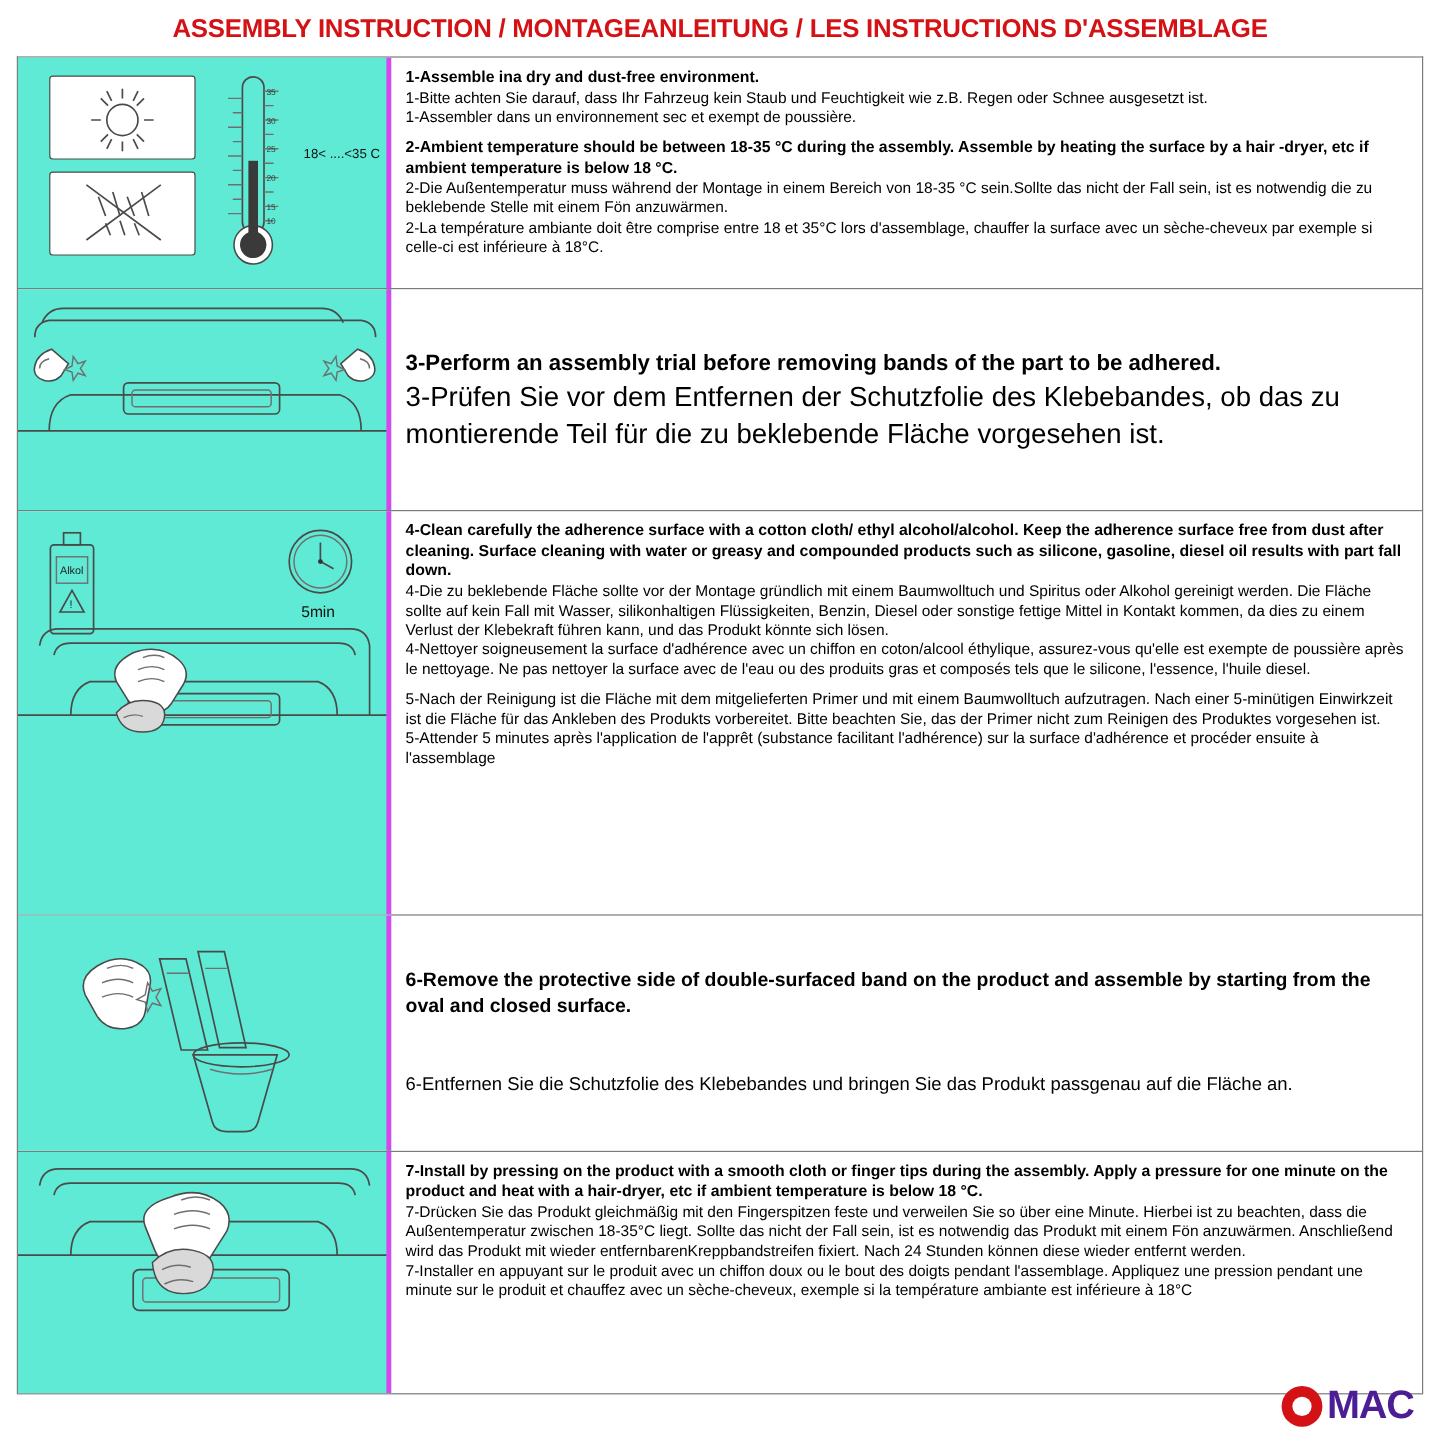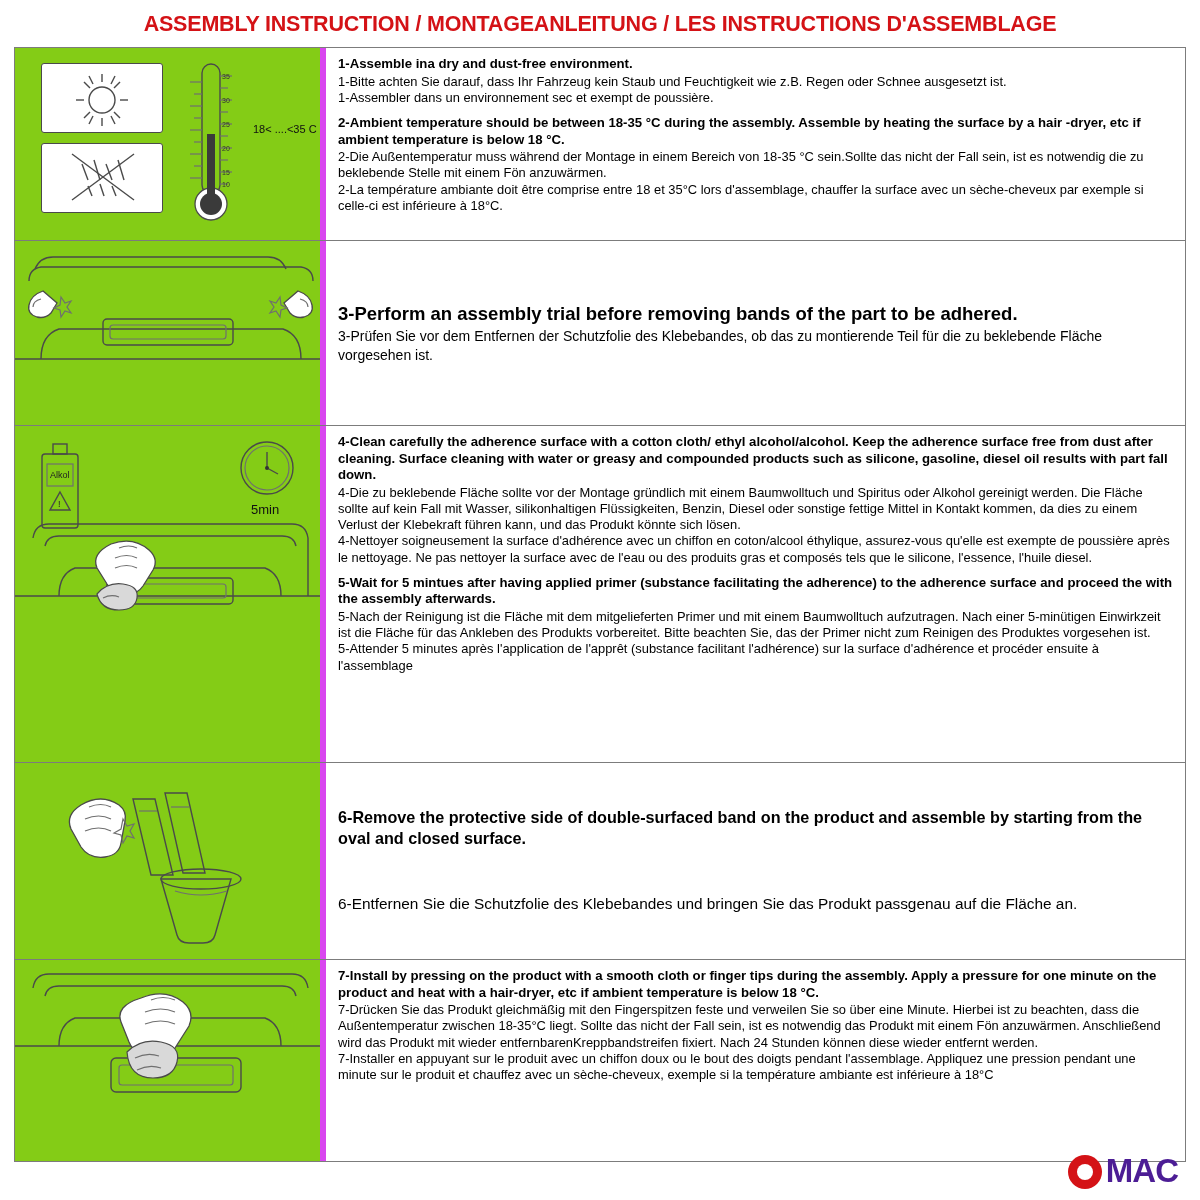--- a/index.html
+++ b/index.html
@@ -32,23 +32,23 @@
     border-left: 1px solid #7c7c7c;
     border-right: 1px solid #7c7c7c;
   }
   .row {
     display: flex;
     border-bottom: 1px solid #7c7c7c;
   }
   .cell-img {
     width: 311px;
     flex: 0 0 311px;
-    border-right: 6px solid #d946ef;
-    position: relative;
-    background: #84cc16;
+    border-right: 4px solid #d946ef;
+    position: relative;
+    background: #5eead4;
     overflow: hidden;
   }
   .cell-txt {
     flex: 1 1 auto;
     padding: 8px 12px 8px 12px;
     position: relative;
   }
   .en {
     font-weight: bold;
     font-size: 13.2px;
@@ -57,21 +57,21 @@
   }
   .de, .fr {
     font-size: 12.9px;
     line-height: 1.26;
     margin: 0;
   }
   .blockgap { height: 9px; }
 
   
   .r3 .en { font-size: 18.5px; line-height: 1.3; }
-  .r3 .de, .r3 .fr { font-size: 14px; line-height: 1.33; }
+  .r3 .de, .r3 .fr { font-size: 23px; line-height: 1.33; }
   .r6 .en { font-size: 16.2px; line-height: 1.3; }
   .r6 .de, .r6 .fr { font-size: 15.4px; line-height: 1.33; }
 
   
   .ill { position: absolute; inset: 0; }
   .box {
     position: absolute;
     border: 1.4px solid #4a4a4a;
     border-radius: 3px;
     background: #fff;
@@ -291,21 +291,20 @@
               <path class="st2" d="M88 172 q8 -4 16 -1"></path>
             </g>
           </svg>
         </div>
       </div>
       <div class="cell-txt">
         <p class="en">4-Clean carefully the adherence surface with a cotton cloth/ ethyl alcohol/alcohol. Keep the adherence surface free from dust after cleaning. Surface cleaning with water or greasy and compounded products such as silicone, gasoline, diesel oil results with part fall down.</p>
         <p class="de">4-Die zu beklebende Fläche sollte vor der Montage gründlich mit einem Baumwolltuch und Spiritus oder Alkohol gereinigt werden. Die Fläche sollte auf kein Fall mit Wasser, silikonhaltigen Flüssigkeiten, Benzin, Diesel oder sonstige fettige Mittel in Kontakt kommen, da dies zu einem Verlust der Klebekraft führen kann, und das Produkt könnte sich lösen.</p>
         <p class="fr">4-Nettoyer soigneusement la surface d'adhérence avec un chiffon en coton/alcool éthylique, assurez-vous qu'elle est exempte de poussière après le nettoyage. Ne pas nettoyer la surface avec de l'eau ou des produits gras et composés tels que le silicone, l'essence, l'huile diesel.</p>
         <div class="blockgap"></div>
-        <p class="en">5-Wait for 5 mintues after having applied primer (substance facilitating the adherence) to the adherence surface and proceed the with the assembly afterwards.</p>
         <p class="de">5-Nach der Reinigung ist die Fläche mit dem mitgelieferten Primer und mit einem Baumwolltuch aufzutragen. Nach einer 5-minütigen Einwirkzeit ist die Fläche für das Ankleben des Produkts vorbereitet. Bitte beachten Sie, das der Primer nicht zum Reinigen des Produktes vorgesehen ist.</p>
         <p class="fr">5-Attender 5 minutes après l'application de l'apprêt (substance facilitant l'adhérence) sur la surface d'adhérence et procéder ensuite à l'assemblage</p>
       </div>
     </div>
 
     <div class="row r6" style="height:197px;">
       <div class="cell-img">
         <div class="ill">
           <svg width="311" height="195" viewBox="0 0 311 195">
 

